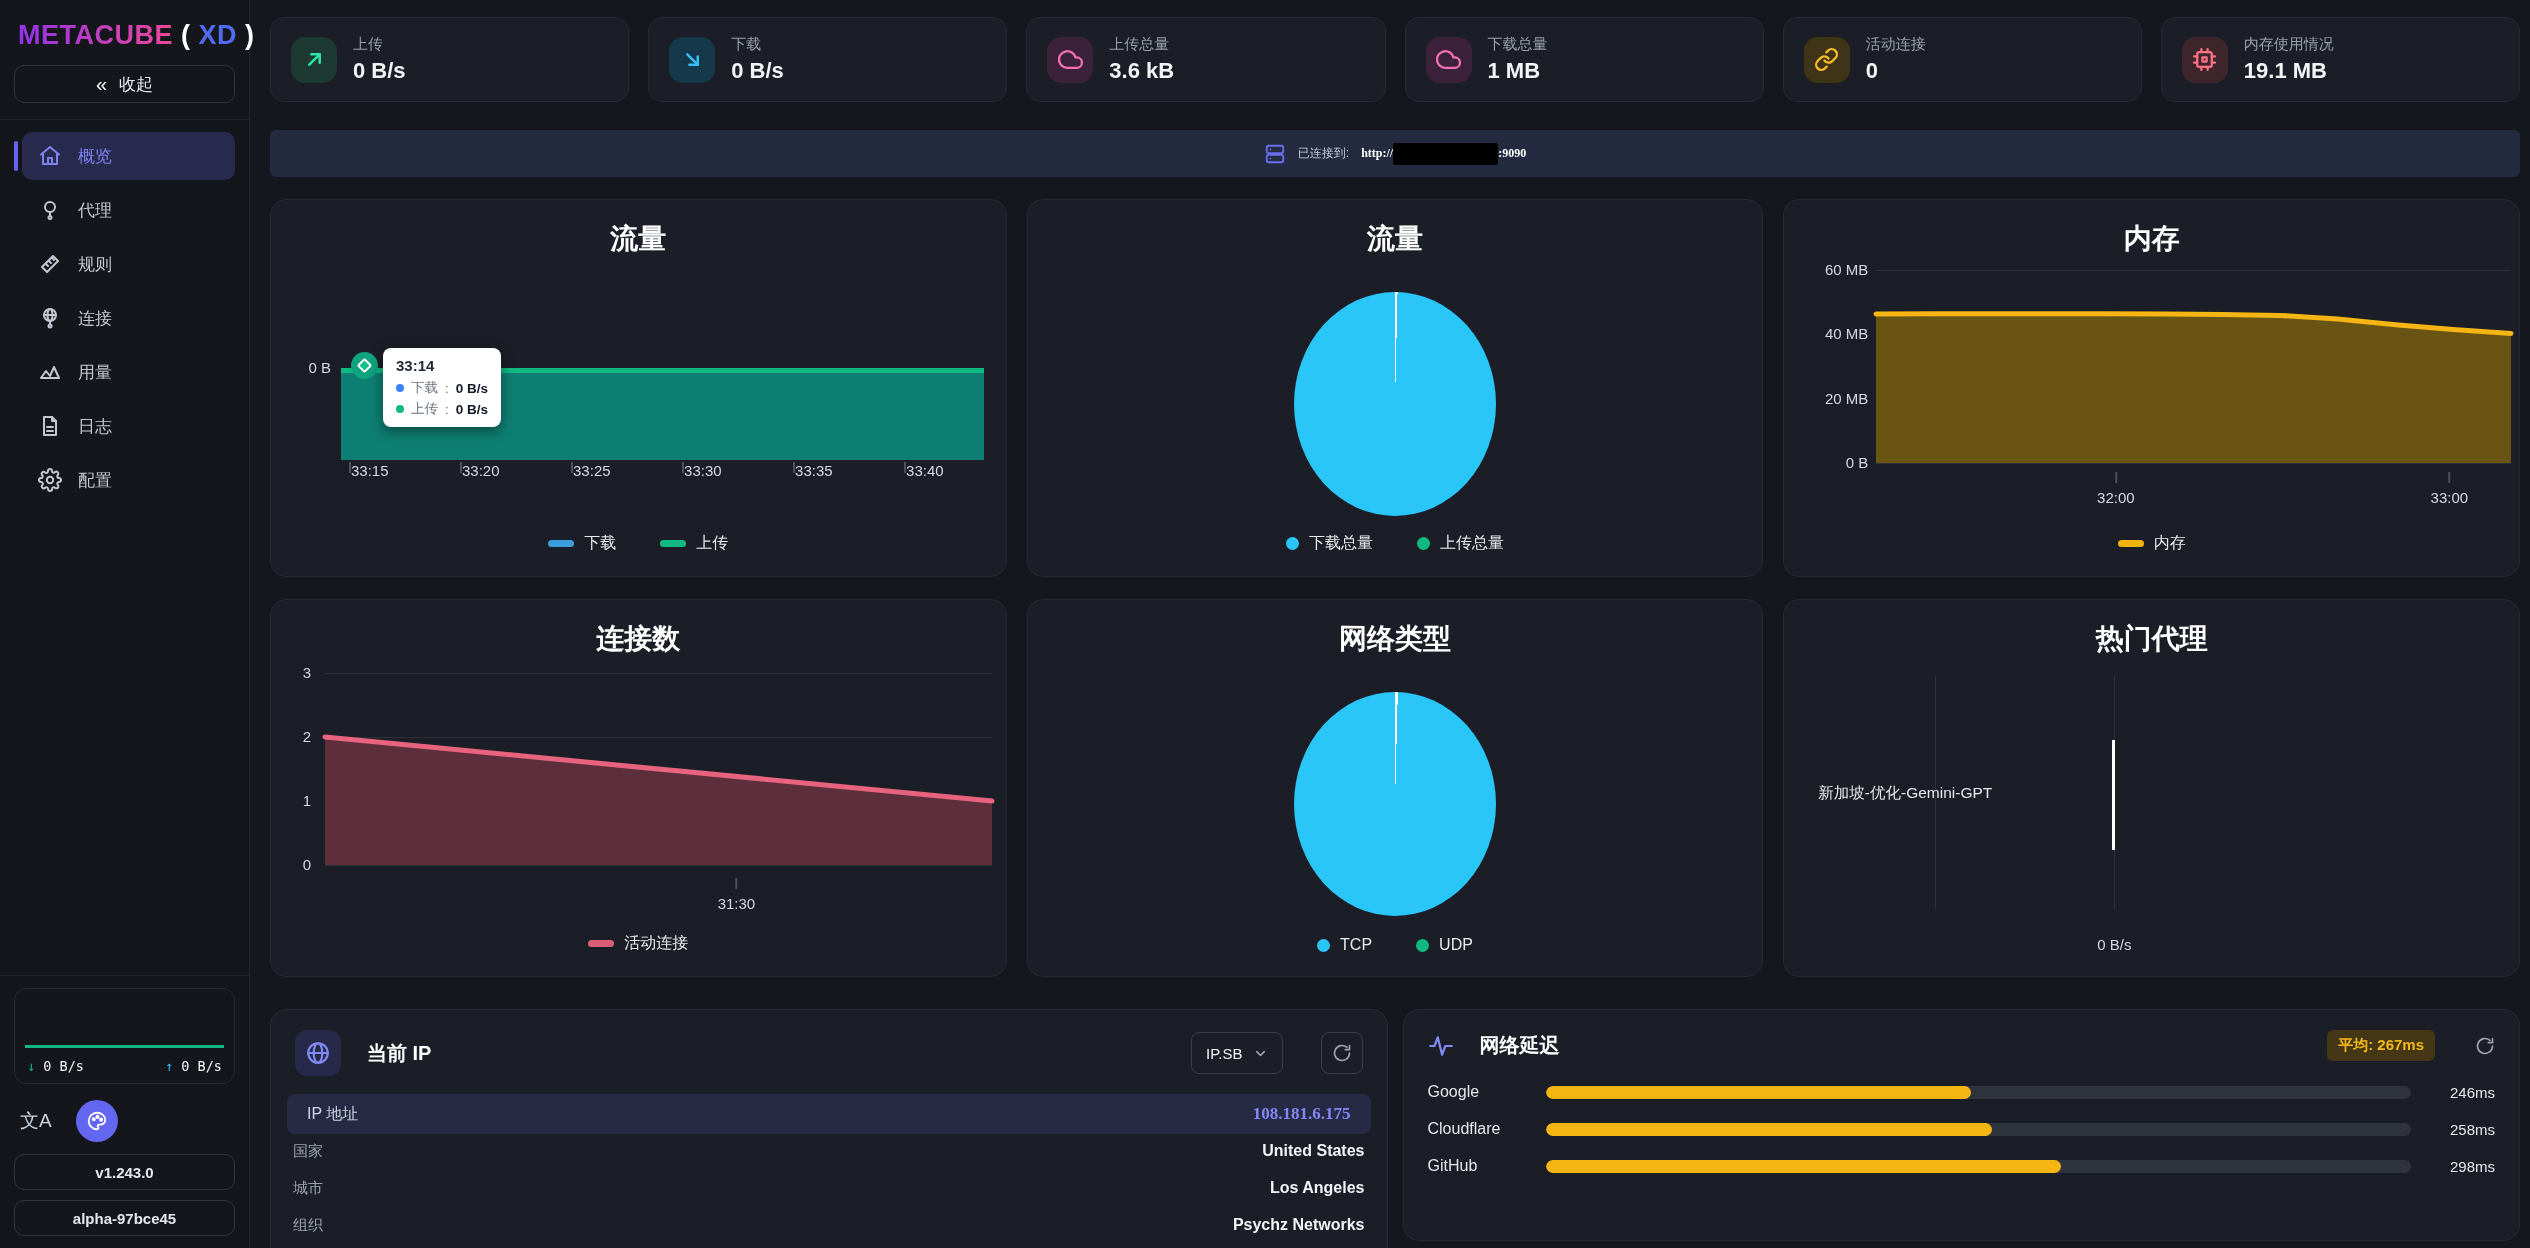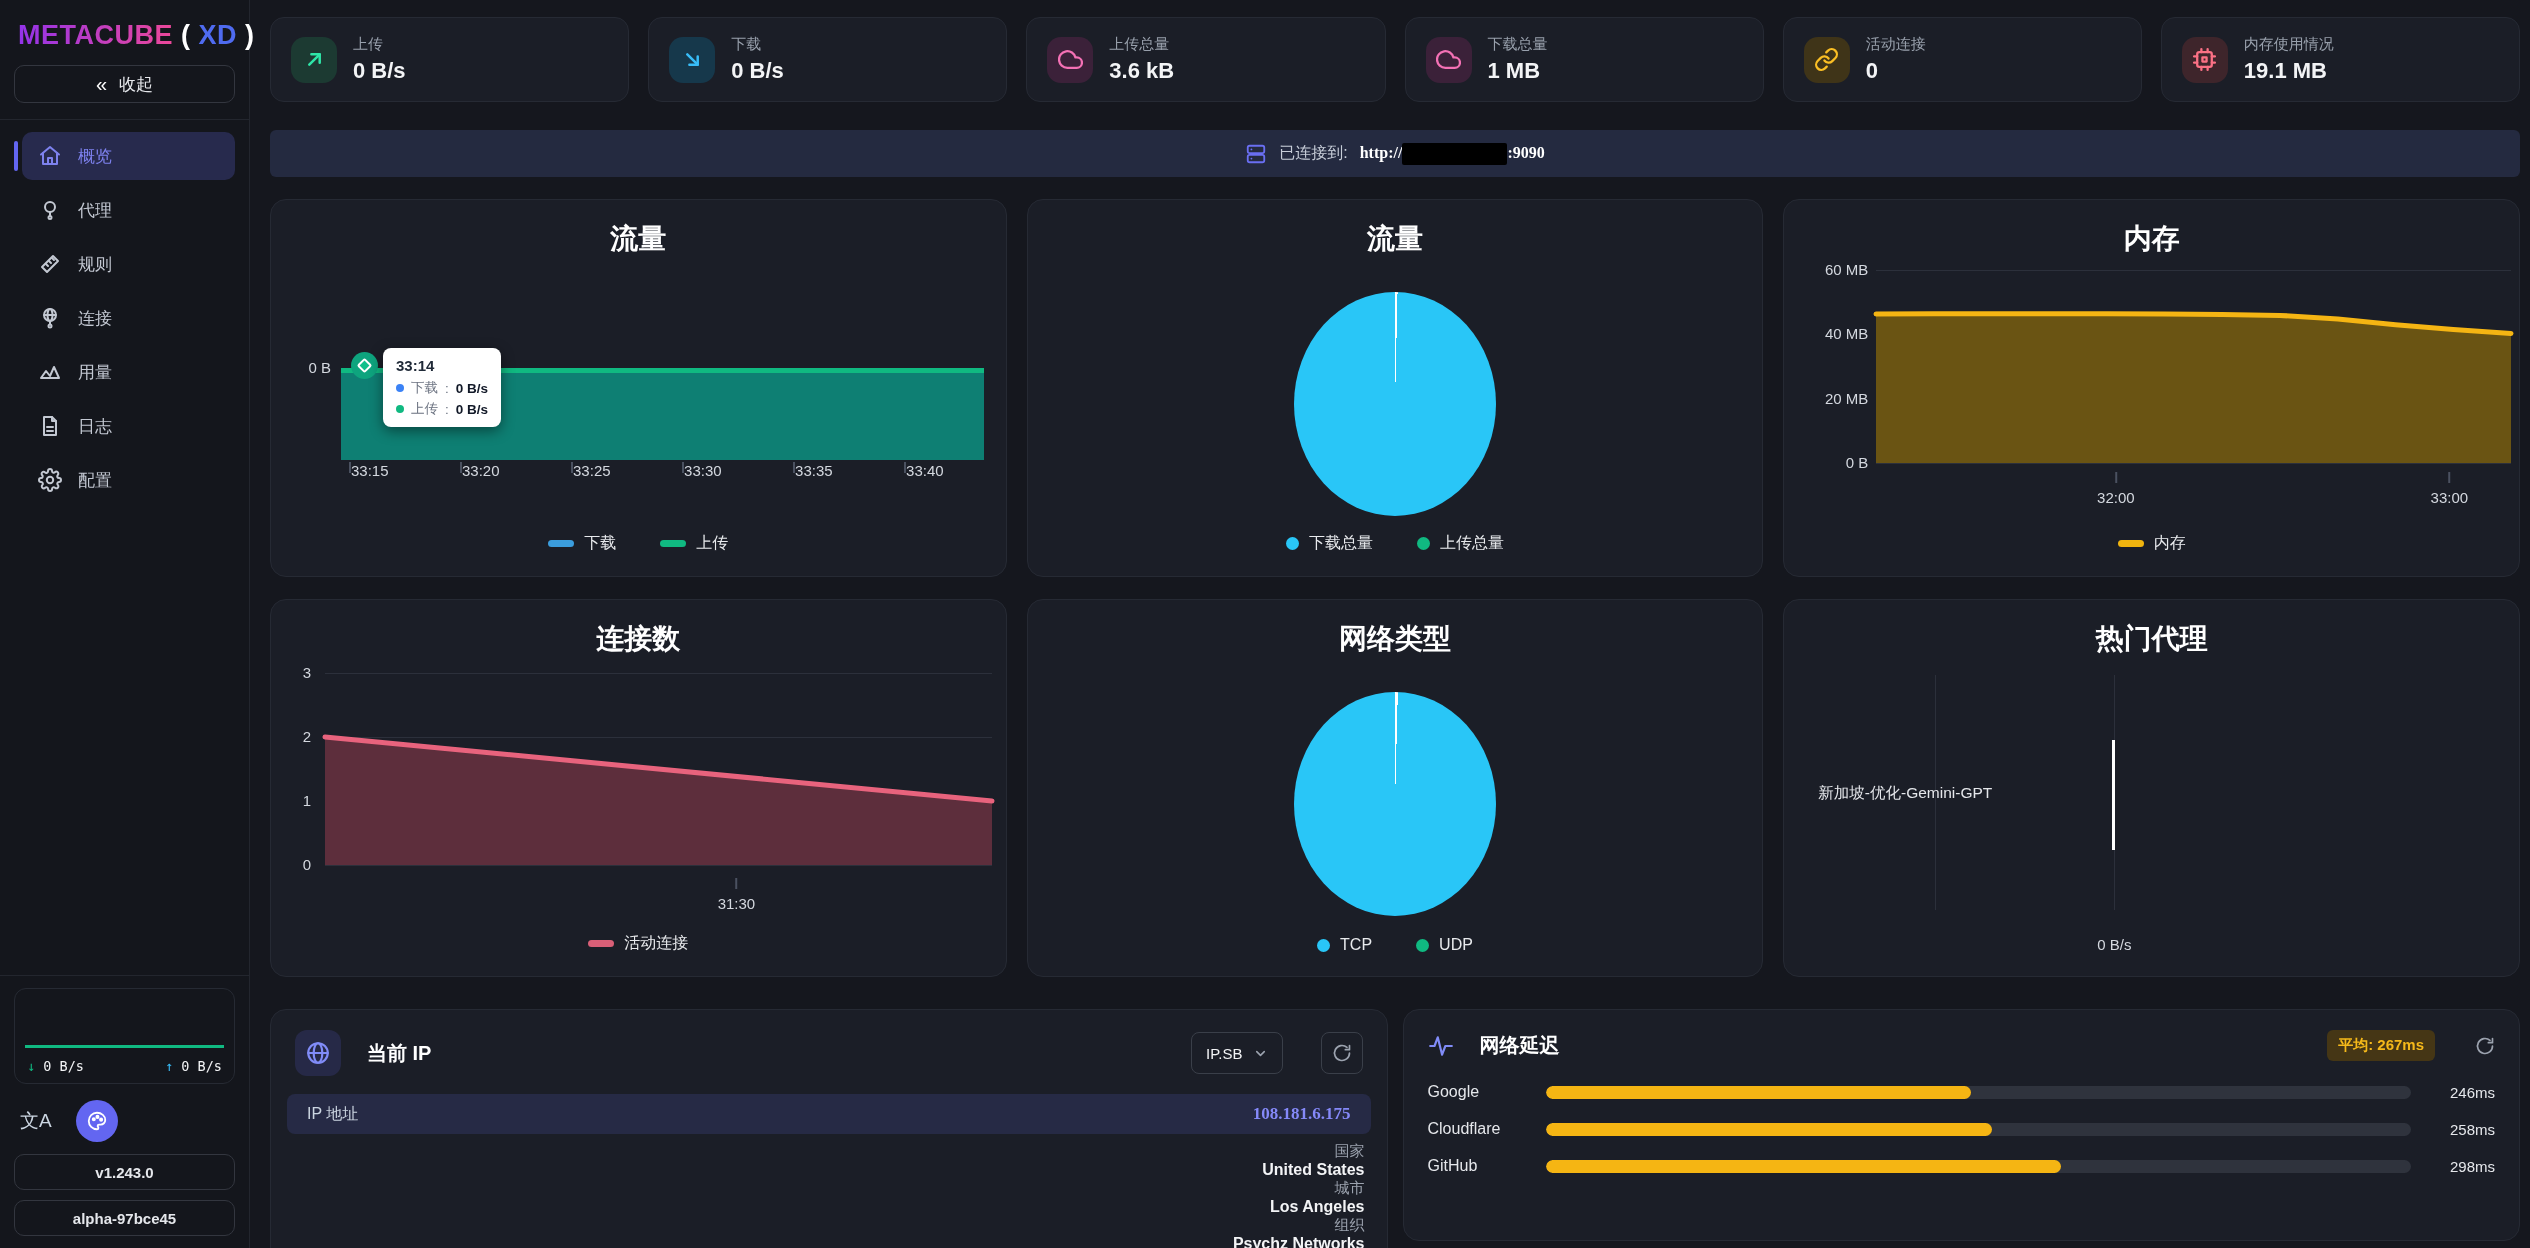--- a/index.html
+++ b/index.html
@@ -76,21 +76,21 @@
     display:flex; align-items:center; gap:16px; padding:0 20px;
   }
   .stat-chip { width:46px; height:46px; border-radius:14px; display:flex; align-items:center; justify-content:center; flex:none; }
   .stat-chip svg { width:25px; height:25px; }
   .stat-label { font-size:15px; color:#98a0ac; margin-bottom:4px; }
   .stat-value { font-size:22px; font-weight:bold; color:#f3f4f6; }
 
   .banner {
     margin-top:28px; height:47px; border-radius:6px; background:#242a40;
     display:flex; align-items:center; justify-content:center; gap:12px;
-    font-size:16px; color:#c7cdd8;
+    font-size:12px; color:#c7cdd8;
   }
   .banner .srv-ico { color:#6a6ff2; } .banner .srv-ico svg { width:22px; height:22px; }
   .banner .url { color:#fff; font-weight:bold; }
   .redacted { display:inline-block; width:105px; height:22px; background:#000; border-radius:2px; vertical-align:middle; }
 
   .charts-grid {
     margin-top:22px; display:grid; grid-template-columns:repeat(3,1fr);
     grid-auto-rows:378px; gap:22px 20px;
   }
   .chart-card { background:#1b1e27; border:1px solid #262a34; border-radius:16px; position:relative; overflow:hidden; }
@@ -161,21 +161,21 @@
     color:#9ca3af; display:flex; align-items:center; justify-content:center; cursor:pointer; margin-left:12px; }
   .icon-btn svg { width:20px; height:20px; }
   .plain-icon-btn { background:none; border:none; color:#9ca3af; cursor:pointer; margin-left:14px;
     display:flex; align-items:center; }
   .plain-icon-btn svg { width:20px; height:20px; }
   .ip-row { margin:6px 16px 0; height:40px; background:#262a45; border-radius:8px;
     display:flex; align-items:center; padding:0 20px; }
   .ip-row .ip-label { font-size:16px; color:#cbd5e1; }
   .ip-row .ip-value { margin-left:auto; font-size:17px; font-weight:bold; color:#8589f8; }
   .ip-fields { margin:8px 16px 0; padding-bottom:18px; }
-  .field-row { height:37px; display:flex; align-items:flex-end; padding:0 6px;flex-direction:column; }
+  .field-row { height:37px; display:flex; align-items:flex-start; padding:0 6px; }
   .field-label { font-size:15px; color:#9ca3af; }
   .field-value { margin-left:auto; font-size:16px; font-weight:bold; color:#f3f4f6; }
   .avg-badge { background:#453615; color:#f5b91a; font-size:15px; font-weight:bold;
     border-radius:6px; padding:6px 11px; }
   .lat-rows { padding:6px 24px 26px; }
   .lat-row { display:flex; align-items:center; gap:18px; height:26px; margin-bottom:11px; }
   .lat-name { width:100px; font-size:16px; color:#e5e7eb; }
   .lat-track { flex:1; height:13px; border-radius:7px; background:#2f333d; overflow:hidden; }
   .lat-fill { height:100%; border-radius:7px; background:#f5b513; }
   .lat-val { width:66px; text-align:right; font-size:15px; color:#e5e7eb; }

